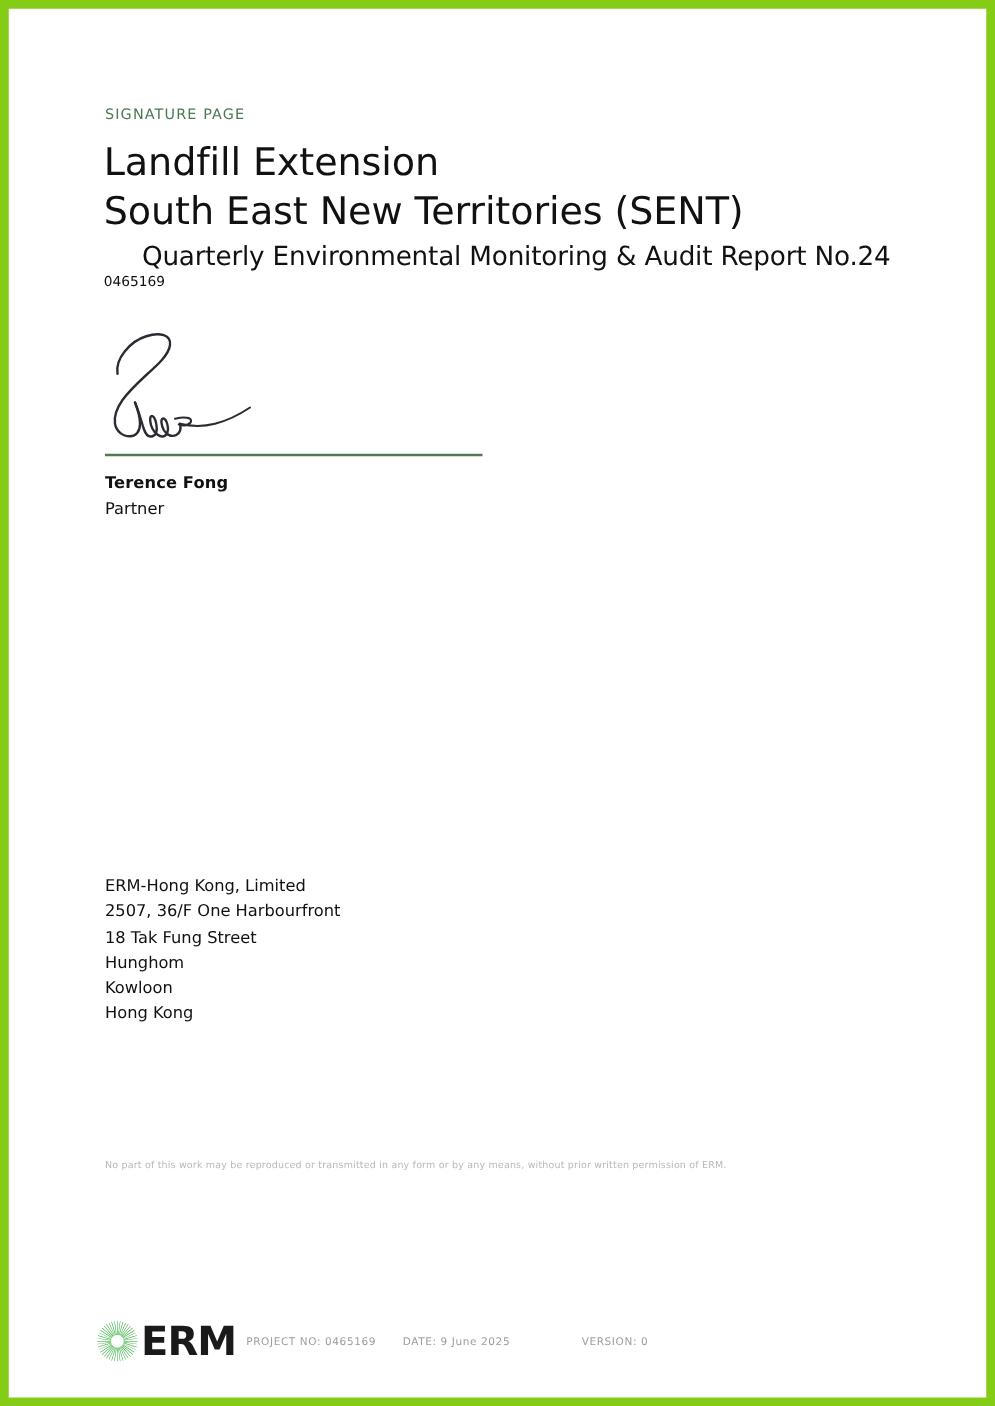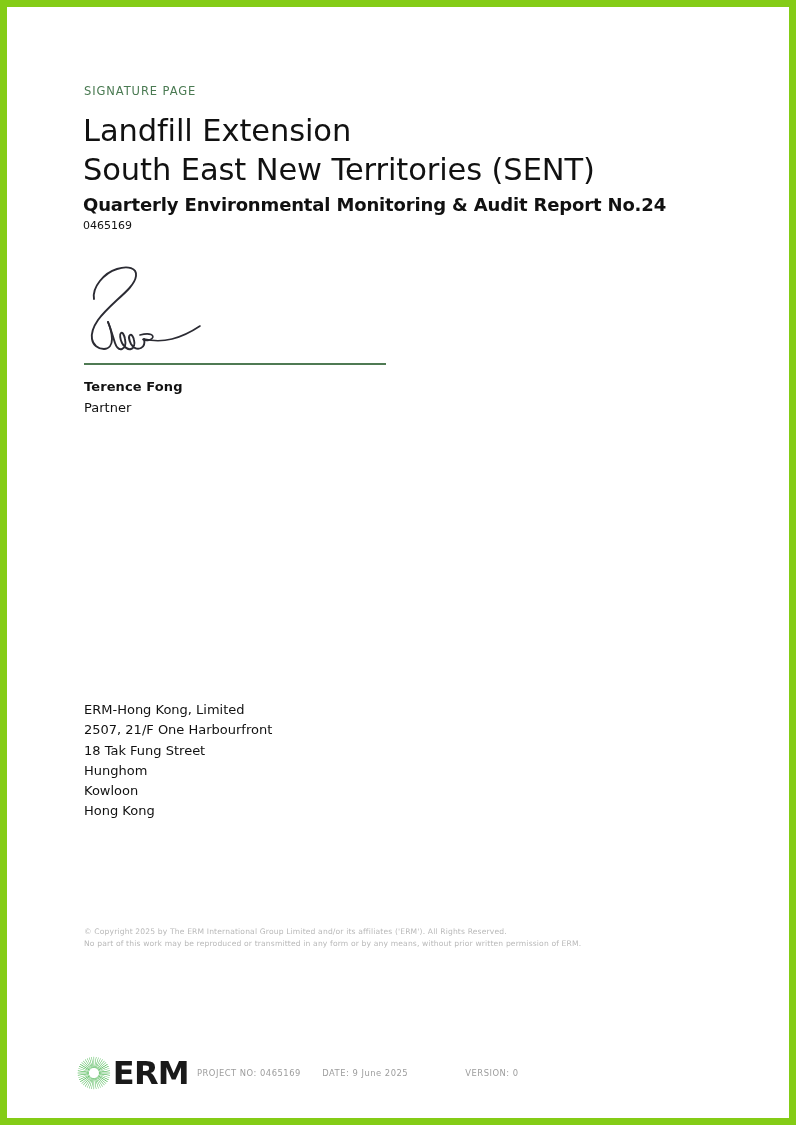--- a/index.html
+++ b/index.html
@@ -38,27 +38,28 @@
   }
   .title-line {
     font-size: 30.5px;
     line-height: 39px;
     font-weight: 400;
     color: #111111;
     letter-spacing: -0.1px;
     white-space: nowrap;
   }
   .subtitle {
-    font-size: 18px;
+    font-size: 21px;
     line-height: 26px;
-    font-weight: 700;
+    font-weight: 400;
     color: #111111;
     margin-top: 3px;
     letter-spacing: -0.15px;
     white-space: nowrap;
+    text-align: center;
   }
   .docnum {
     font-size: 11px;
     line-height: 14px;
     color: #111111;
     margin-top: 1px;
   }
   .signature-area {
     position: absolute;
     left: 77px;
@@ -187,29 +188,28 @@
   </div>
 
   <div class="sig-rule"></div>
 
   <div class="signer-name">Terence Fong</div>
 
   <div class="signer-role">Partner</div>
 
   <div class="address-block">
     <div class="address-line">ERM-Hong Kong, Limited</div>
-    <div class="address-line">2507, 21/F One Harbourfront</div>
+    <div class="address-line">2507, 36/F One Harbourfront</div>
     <div class="address-line">18 Tak Fung Street</div>
     <div class="address-line">Hunghom</div>
     <div class="address-line">Kowloon</div>
     <div class="address-line">Hong Kong</div>
   </div>
 
   <div class="copyright">
-    <div>© Copyright 2025 by The ERM International Group Limited and/or its affiliates ('ERM'). All Rights Reserved.</div>
     <div>No part of this work may be reproduced or transmitted in any form or by any means, without prior written permission of ERM.</div>
   </div>
 
   <div class="footer">
     <div class="logo-wrap">
       <svg class="logo-mark" viewBox="0 0 100 100">
         <g id="rays" fill="#16a01e">
             <path d="M 49.40 35.01 L 49.45 2.00 L 50.55 2.00 L 50.60 35.01 Z"></path>
             <path d="M 51.54 35.08 L 56.28 2.41 L 57.38 2.57 L 52.73 35.25 Z"></path>
             <path d="M 53.65 35.45 L 62.99 3.79 L 64.05 4.10 L 54.80 35.79 Z"></path>

